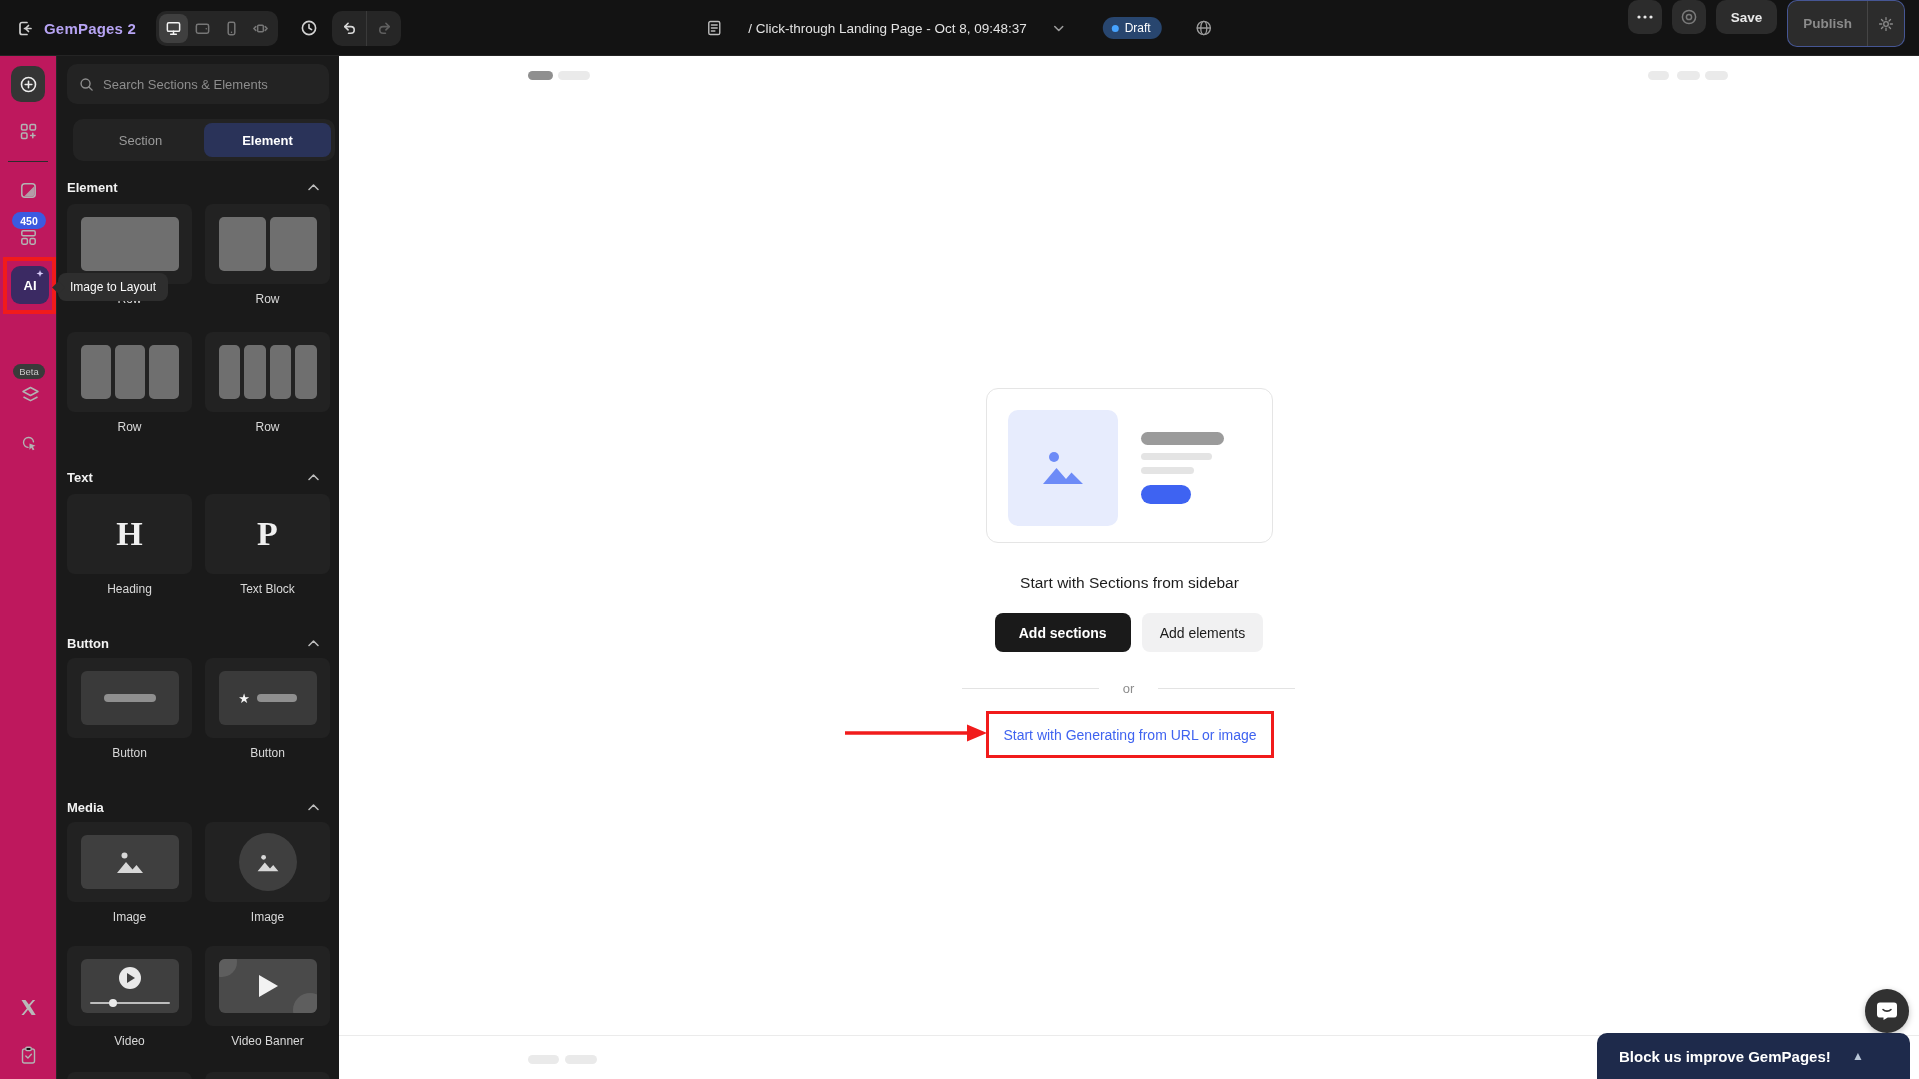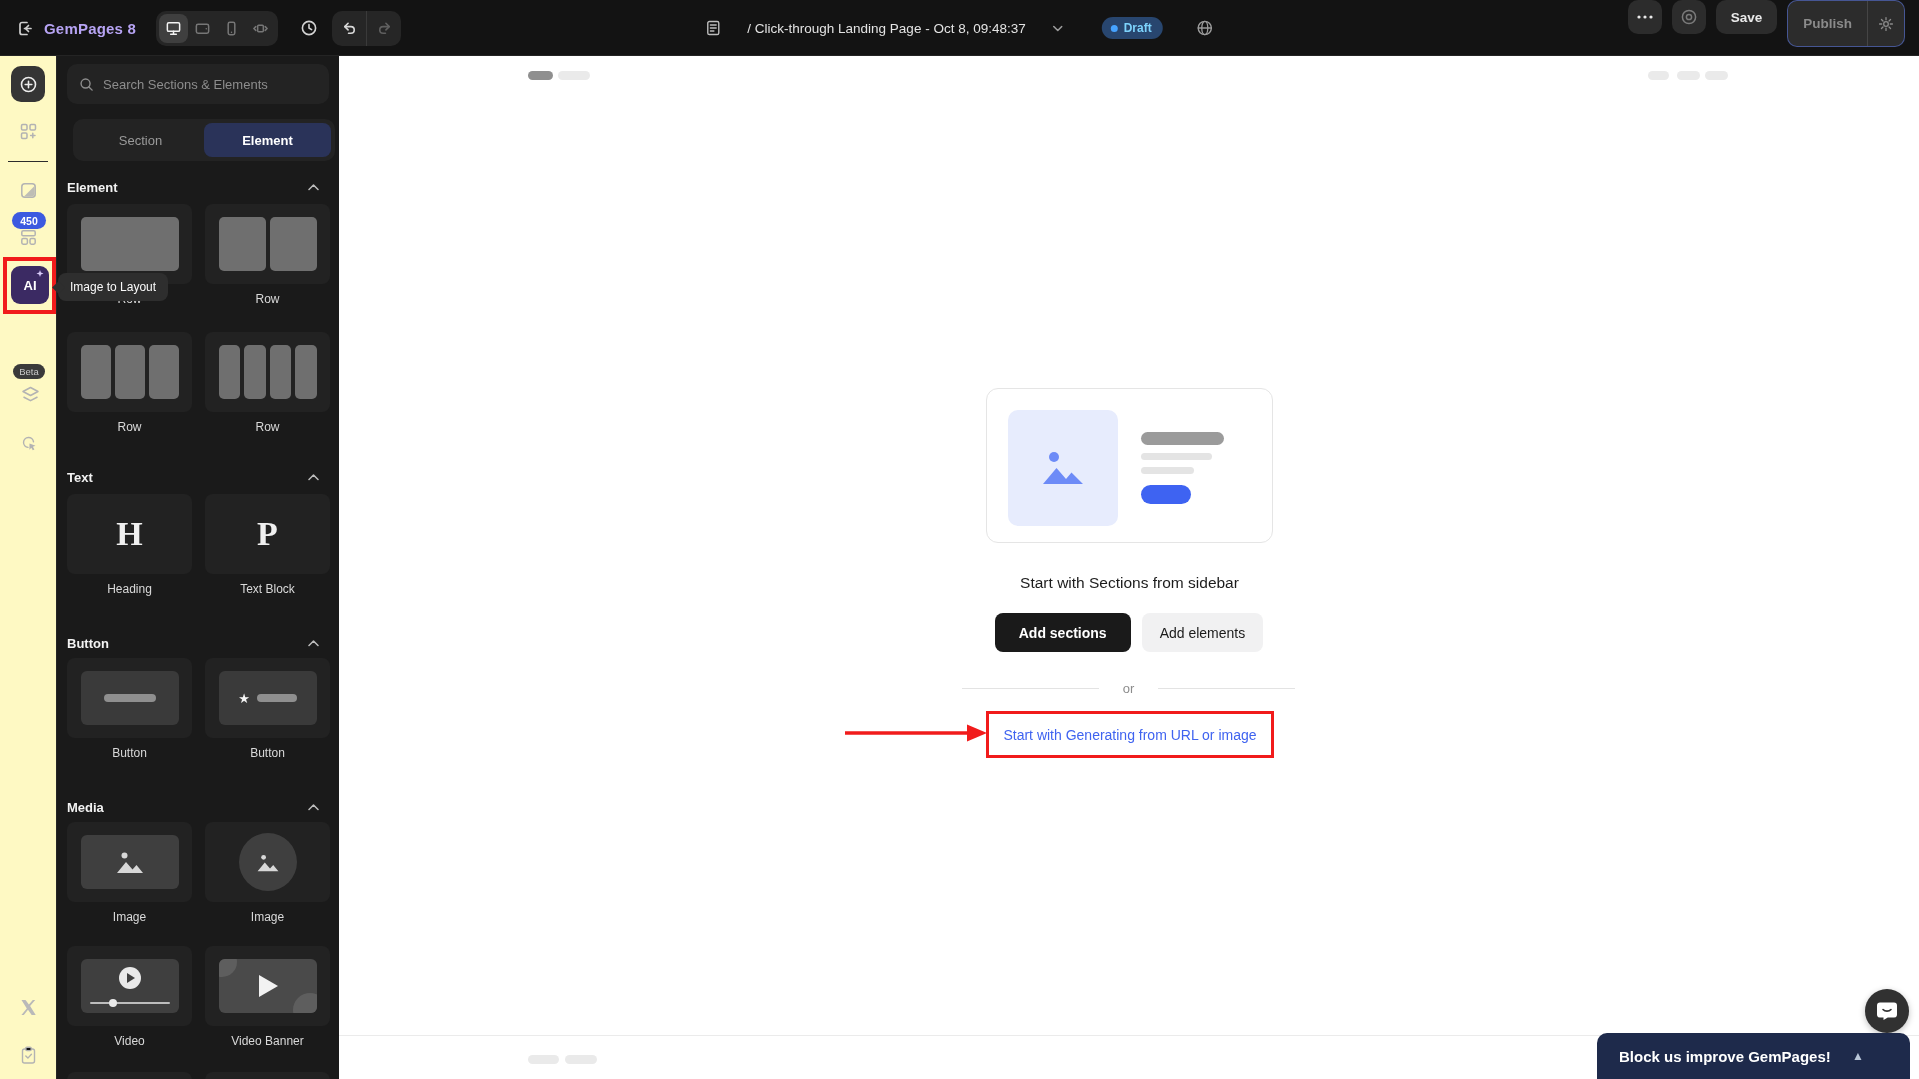--- a/index.html
+++ b/index.html
@@ -17,32 +17,32 @@
   .seg-btn{width:29px;height:29px;display:flex;align-items:center;justify-content:center;border-radius:8px;color:#767676;cursor:pointer}
   .seg-btn.active{background:#3f3f3f;color:#f2f2f2}
   .tb-icon{color:#cfcfcf}
   .hist{margin-left:22px;color:#d4d4d4}
   .undo-group{display:flex;align-items:stretch;background:#262626;border-radius:10px;margin-left:14px;height:35px;overflow:hidden}
   .undo-group .u{width:34px;display:flex;align-items:center;justify-content:center}
   .undo-group .sep{width:1px;background:#3a3a3a}
   .title-txt{color:#e3e3e3;font-size:13.5px;white-space:nowrap}
   .badge-draft{display:flex;align-items:center;gap:6px;background:#28466f;border-radius:999px;padding:4px 11px 4px 9px;margin-left:12px}
   .badge-draft .dot{width:7px;height:7px;border-radius:50%;background:#46a3ff}
-  .badge-draft span{color:#7dd3fc;font-size:12px;font-weight:700}
+  .badge-draft span{color:#ffffff;font-size:12px;font-weight:400}
   .tb-btn{height:34px;display:flex;align-items:center;justify-content:center;background:#2c2c2c;border-radius:10px;color:#e9e9e9;cursor:pointer}
   .tb-btn.square{width:34px}
   .tb-btn.dim{color:#7b7b7b}
   .tb-btn.save{padding:0 15px;font-size:13.5px;font-weight:600}
   .publish-group{height:47px;display:flex;align-items:stretch;background:#2c2c2c;border:1px solid rgba(92,122,235,.55);border-radius:10px;overflow:hidden}
   .publish-group .pub{display:flex;align-items:center;padding:0 15px;color:#8b8b8b;font-size:13.5px;font-weight:600;cursor:pointer}
   .publish-group .sep{width:1px;background:#454545}
   .publish-group .gear{display:flex;align-items:center;padding:0 10px;color:#8b8b8b;cursor:pointer}
 
   
-  #rail{position:absolute;left:0;top:56px;width:57px;height:1023px;background:#fef9c3;border-right:1px solid #262626;z-index:25}
+  #rail{position:absolute;left:0;top:56px;width:57px;height:1023px;background:#be185d;border-right:1px solid #262626;z-index:25}
   .rail-btn{position:absolute;display:flex;align-items:center;justify-content:center;cursor:pointer}
   .add-btn{left:11px;top:10px;width:34px;height:36px;background:#353535;border-radius:10px;color:#ececec}
   .rail-ic{color:#b3b3b3}
   .rail-div{position:absolute;left:8px;top:105px;width:40px;height:1px;background:#2c2c2c}
   .count-badge{position:absolute;left:12px;top:156px;width:34px;height:17px;background:#3c5ae0;border-radius:9px;color:#fff;font-size:10.5px;font-weight:700;display:flex;align-items:center;justify-content:center;z-index:2}
   .beta-badge{position:absolute;left:13px;top:308px;width:32px;height:15px;background:#3a3a3a;border-radius:8px;color:#c8c8c8;font-size:9.5px;display:flex;align-items:center;justify-content:center;z-index:2}
   .ai-btn{position:absolute;left:11px;top:210px;width:38px;height:38px;background:#3b2a63;border-radius:9px;color:#fff;font-size:13px;font-weight:700;display:flex;align-items:center;justify-content:center;cursor:pointer}
   .ai-spark{position:absolute;right:5px;top:4px}
   .rail-redbox{position:absolute;left:3px;top:201px;width:53px;height:57px;border:4px solid #f11b1b;z-index:5;pointer-events:none}
   #tooltip{position:absolute;left:58px;top:273px;height:28px;background:#2e2e2e;border-radius:8px;color:#fafafa;font-size:12px;display:flex;align-items:center;padding:0 12px;z-index:40;white-space:nowrap}
@@ -118,21 +118,21 @@
 
   <header id="topbar">
     <div class="tb-left">
       <span class="tb-icon">
         <svg width="19" height="19" viewBox="0 0 19 19" fill="none" stroke="#cfcfcf" stroke-width="1.7" stroke-linecap="round" stroke-linejoin="round">
             <path d="M11 3.5H6a2 2 0 0 0-2 2v8a2 2 0 0 0 2 2h5"></path>
             <path d="M8.5 9.5H15"></path>
             <path d="M12.5 6.5l-3 3 3 3"></path>
           </svg>
       </span>
-      <span class="logo-text">GemPages 8</span>
+      <span class="logo-text">GemPages 2</span>
 
       <div class="seg-group">
         <div class="seg-btn active">
           <svg width="17" height="17" viewBox="0 0 18 18" fill="none" stroke="currentColor" stroke-width="1.6" stroke-linecap="round">
               <rect x="2.5" y="3" width="13" height="9" rx="1.5"></rect>
               <path d="M9 12v3M6 15h6"></path>
             </svg>
         </div>
         <div class="seg-btn">
           <svg width="17" height="17" viewBox="0 0 18 18" fill="none" stroke="currentColor" stroke-width="1.6" stroke-linecap="round">

